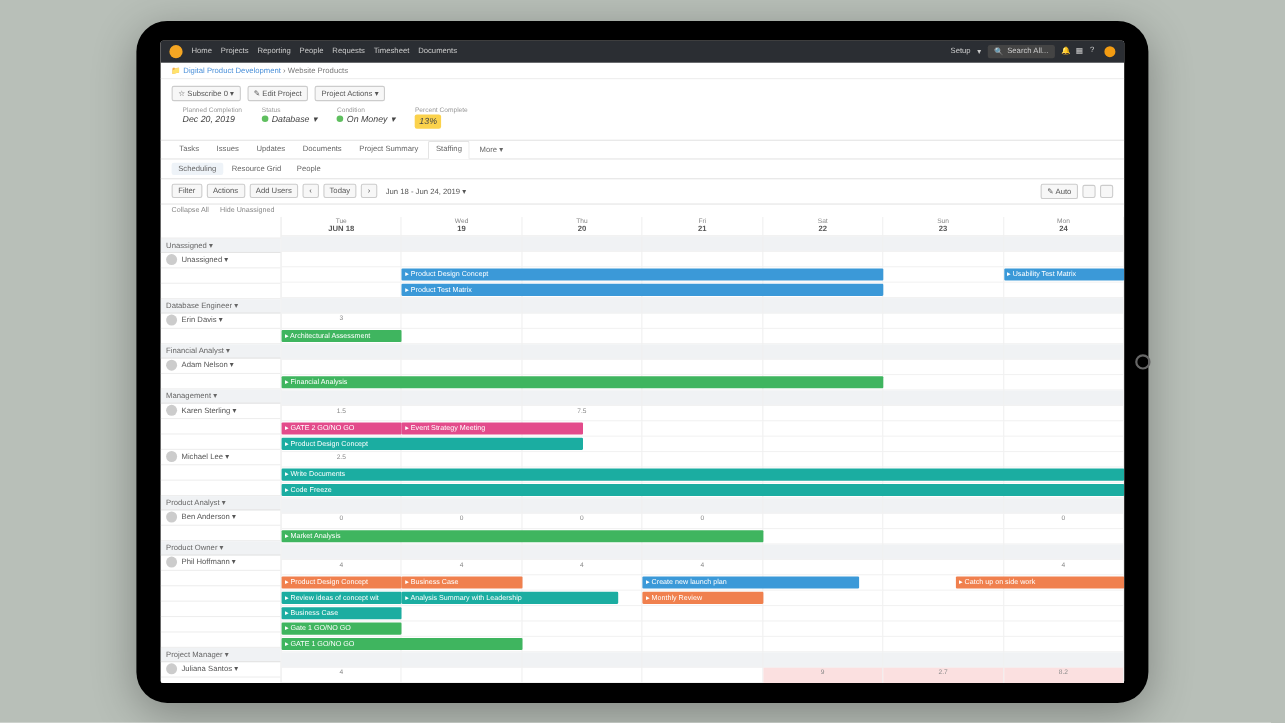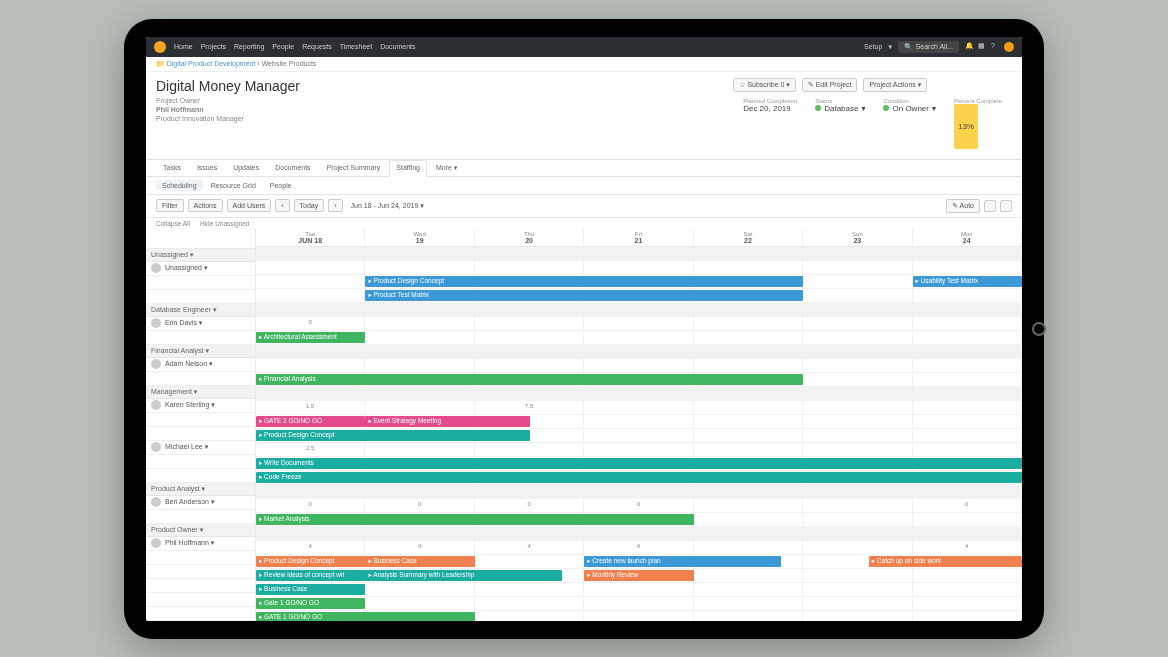--- a/index.html
+++ b/index.html
@@ -21,24 +21,24 @@
 .crumb a { color:#4a90d9; }
 
 .pagehead { padding:6px 10px 4px 10px; border-bottom:1px solid #e4e4e4; display:flex; justify-content:space-between; }
 .pagehead h1 { font-size:14px; font-weight:normal; color:#333; }
 .pagehead .owner { font-size:7px; color:#888; margin-top:2px; line-height:1.3; }
 .pagehead .actions { display:flex; gap:6px; align-items:flex-start; font-size:7px; }
 .pagehead .actions .btn { border:1px solid #ccc; border-radius:2px; padding:2px 5px; background:#f7f7f7; }
 
 .metabar { display:flex; gap:18px; padding:0 10px 6px 10px; font-size:7px; justify-content:flex-end; }
 .metabar .meta .lbl { color:#999; font-size:6px; }
-.metabar .meta .val { font-size:8px; color:#444; display:flex; align-items:center; gap:3px; }
+.metabar .meta .val { font-size:8px; color:#444; display:flex; align-items:center; gap:3px;font-style:italic; }
 .dot { width:6px; height:6px; border-radius:50%; display:inline-block; }
 .dot.green { background:#5fbf5f; }
-.pcbox { background:#fbd24c; padding:18px 4px; border-radius:2px; font-size:8px; }
+.pcbox { background:#fbd24c; padding:2px 4px; border-radius:2px; font-size:8px; }
 
 .tabs { display:flex; gap:2px; padding:0 10px; border-bottom:1px solid #e4e4e4; font-size:7px; }
 .tabs .tab { padding:3px 6px; border:1px solid transparent; color:#666; }
 .tabs .tab.active { border:1px solid #e4e4e4; border-bottom-color:#fff; background:#fff; border-radius:2px 2px 0 0; margin-bottom:-1px; }
 
 .subtabs { display:flex; gap:2px; padding:3px 10px; border-bottom:1px solid #e4e4e4; font-size:7px; }
 .subtabs .stab { padding:2px 6px; color:#666; }
 .subtabs .stab.active { background:#eef3f8; border-radius:2px; }
 
 .toolbar { display:flex; gap:4px; padding:4px 10px; border-bottom:1px solid #e4e4e4; align-items:center; font-size:7px; }
@@ -109,45 +109,37 @@
 
     <div class="crumb">
       <span>📁</span>
       <a>Digital Product Development</a>
       <span>›</span>
       <span>Website Products</span>
     </div>
 
     <div class="pagehead">
       <div>
-        <h1>Digital Money Manager</h1>
-        <div class="owner">
-          <span>Project Owner</span><br>
-          <strong>Phil Hoffmann</strong><br>
-          <span>Product Innovation Manager</span>
-        </div>
-      </div>
-      <div>
         <div class="actions">
           <span class="btn">☆ <span>Subscribe</span> <span>0</span> ▾</span>
           <span class="btn">✎ <span>Edit Project</span></span>
           <span class="btn"><span>Project Actions</span> ▾</span>
         </div>
         <div class="metabar" style="margin-top:6px">
           <div class="meta">
               <div class="lbl">Planned Completion</div>
               <div class="val">Dec 20, 2019</div>
             </div>
           <div class="meta">
               <div class="lbl">Status</div>
               <div class="val"><span class="dot green"></span><span>Database</span> ▾</div>
             </div>
           <div class="meta">
               <div class="lbl">Condition</div>
-              <div class="val"><span class="dot green"></span><span>On Owner</span> ▾</div>
+              <div class="val"><span class="dot green"></span><span>On Money</span> ▾</div>
             </div>
           <div class="meta">
               <div class="lbl">Percent Complete</div>
               <div class="val">
                 <span class="pcbox">13%</span>
               </div>
             </div>
         </div>
       </div>
     </div>

